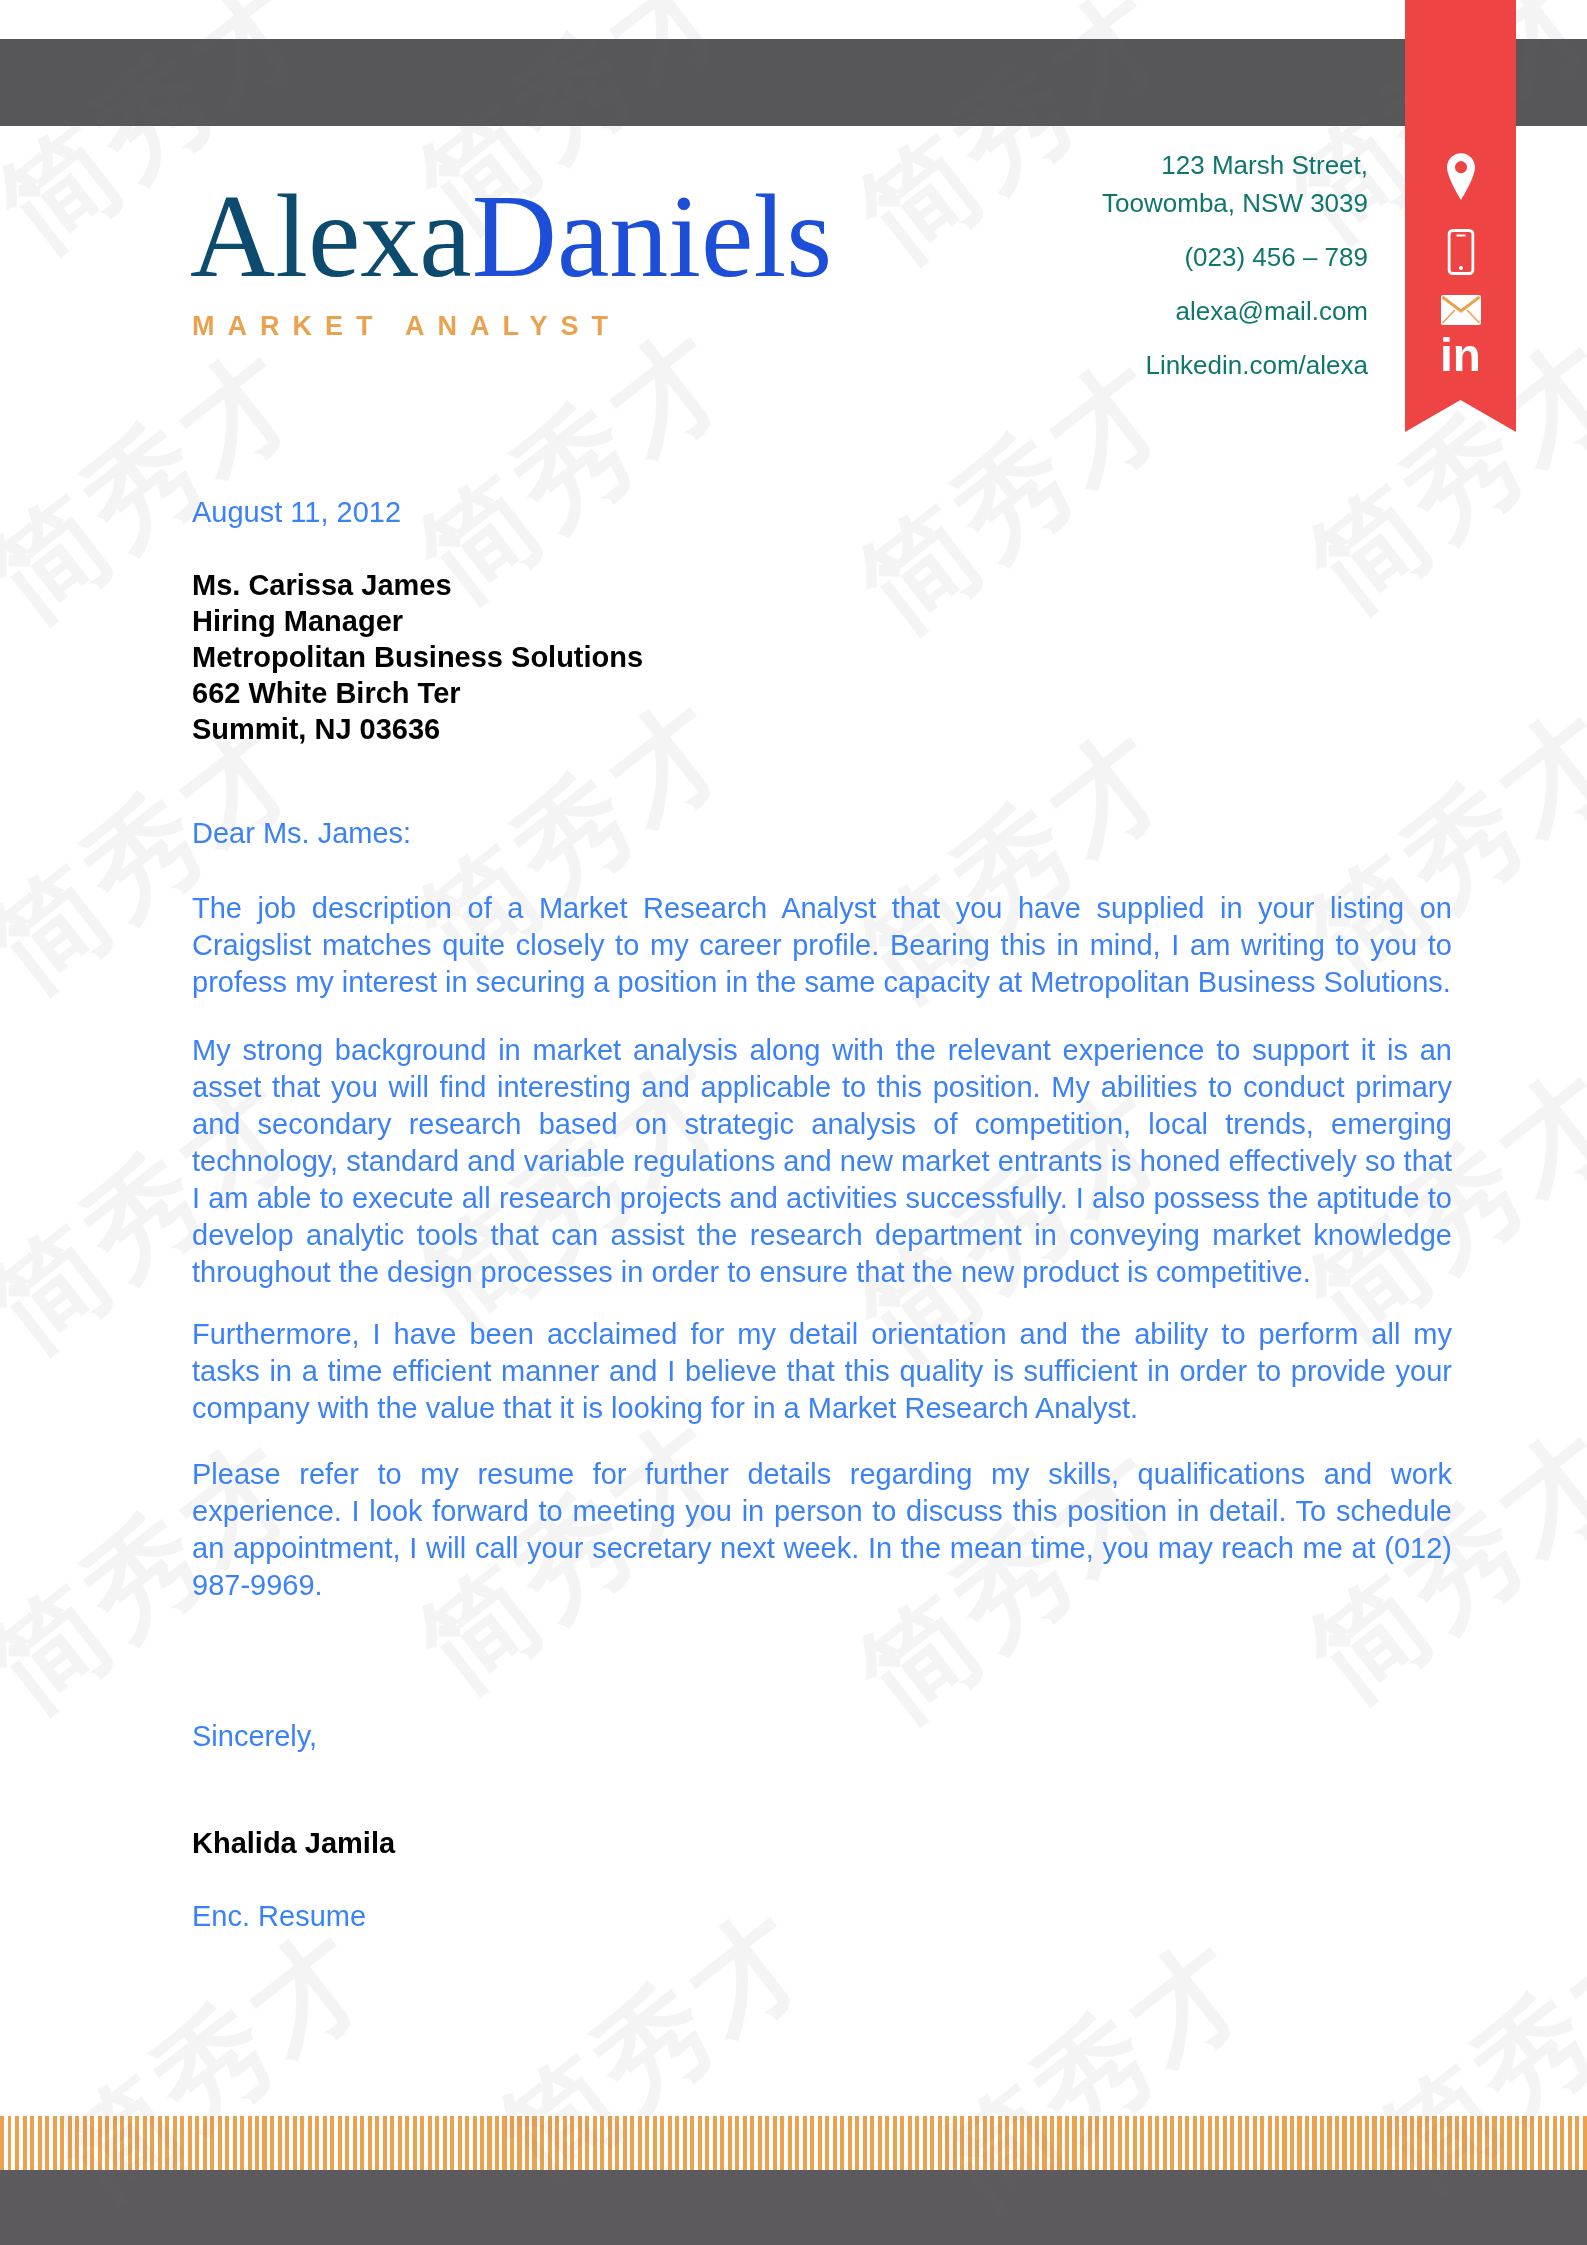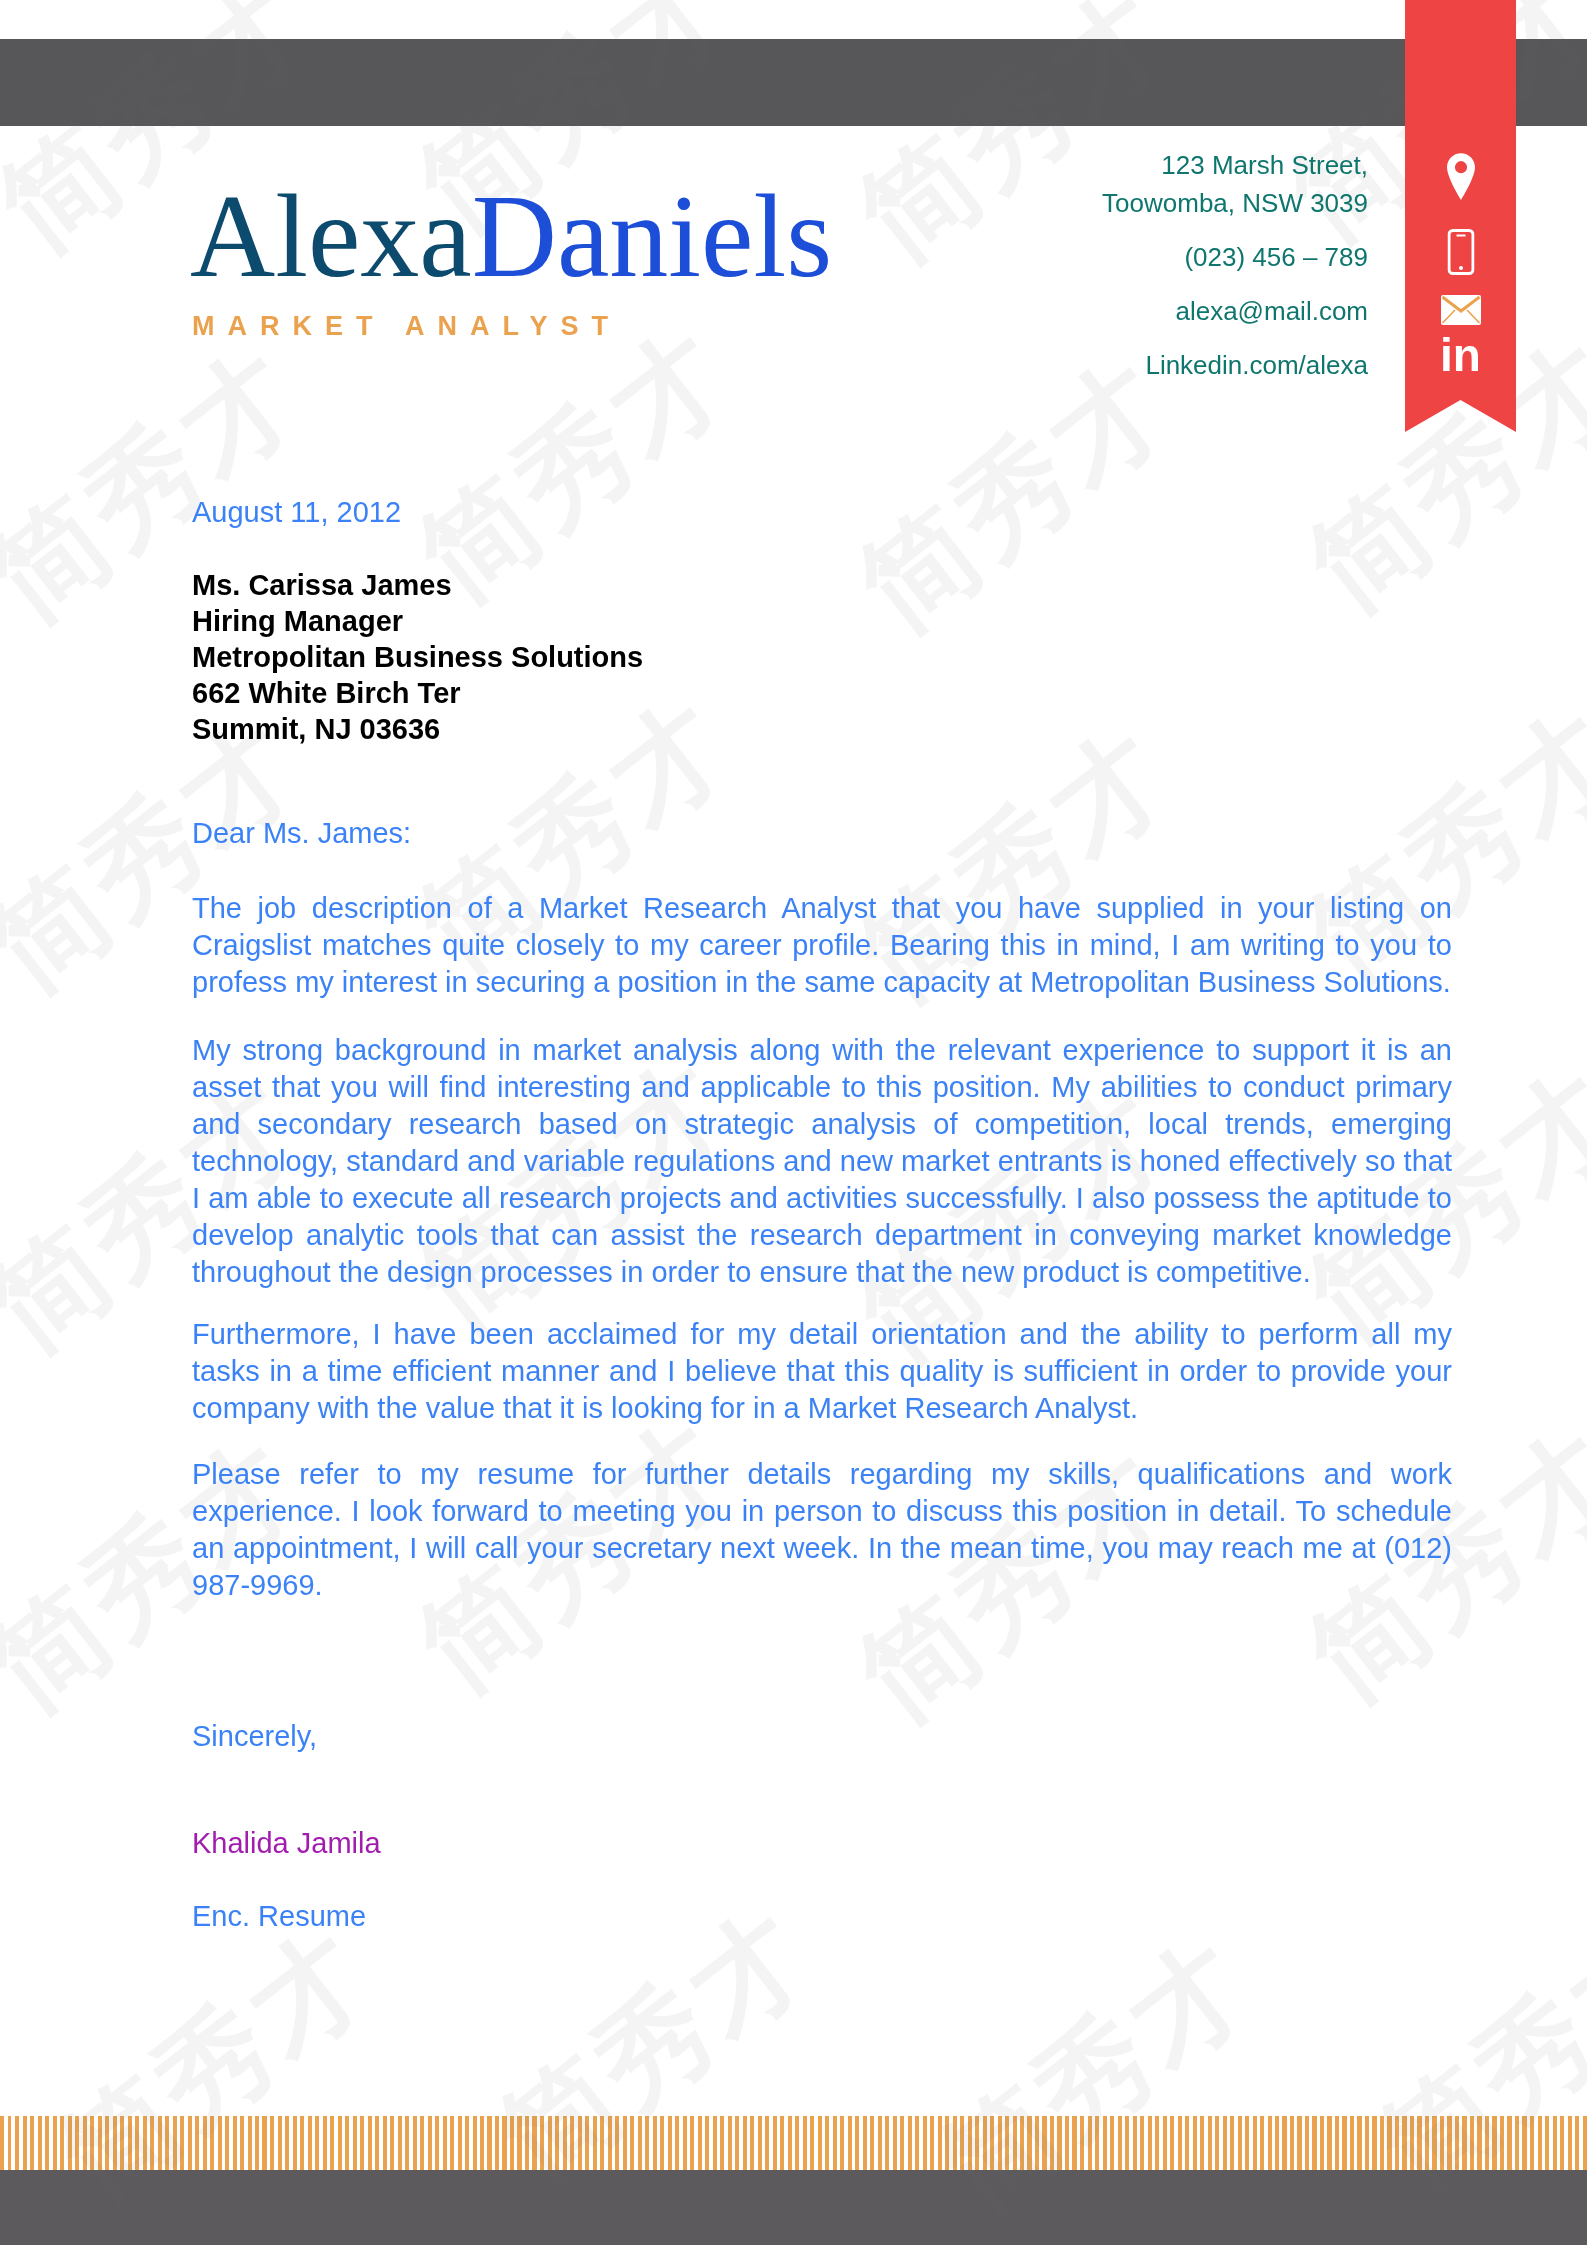--- a/index.html
+++ b/index.html
@@ -58,21 +58,21 @@
     text-align:right; color:#0f766e; font-size:26px; line-height:38px;
   }
   .contact .gap { margin-top:16px; }
   
   .line, .para {
     position:absolute; left:192px; width:1260px; z-index:5;
     color:#3b82f6; font-size:29px; line-height:37px;
   }
   .para { text-align:justify; text-align-last:left; }
   .recipient { line-height:36px; font-weight:bold; color:#000000; }
-  .bold { font-weight:normal; color:#a21caf; }
+  .bold { font-weight:bold; color:#000000; }
 </style>
 </head>
 <body>
 
 <div id="page">
 
   <div class="topbar"></div>
   <div class="footer-stripes"></div>
   <div class="footer-bar"></div>
 

